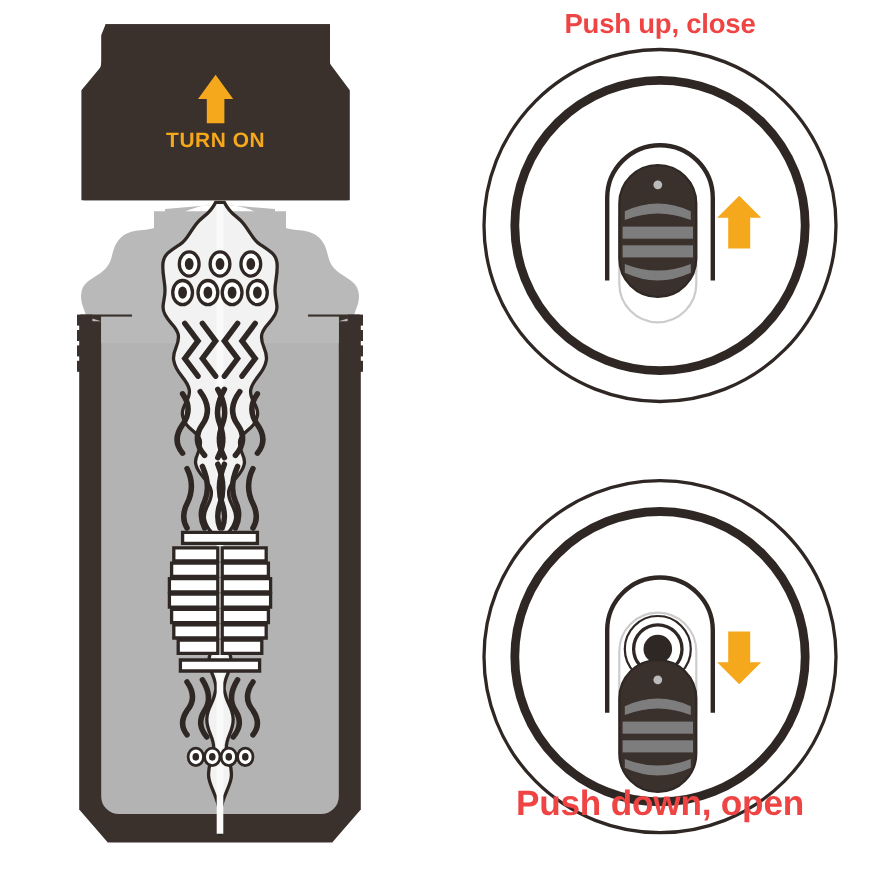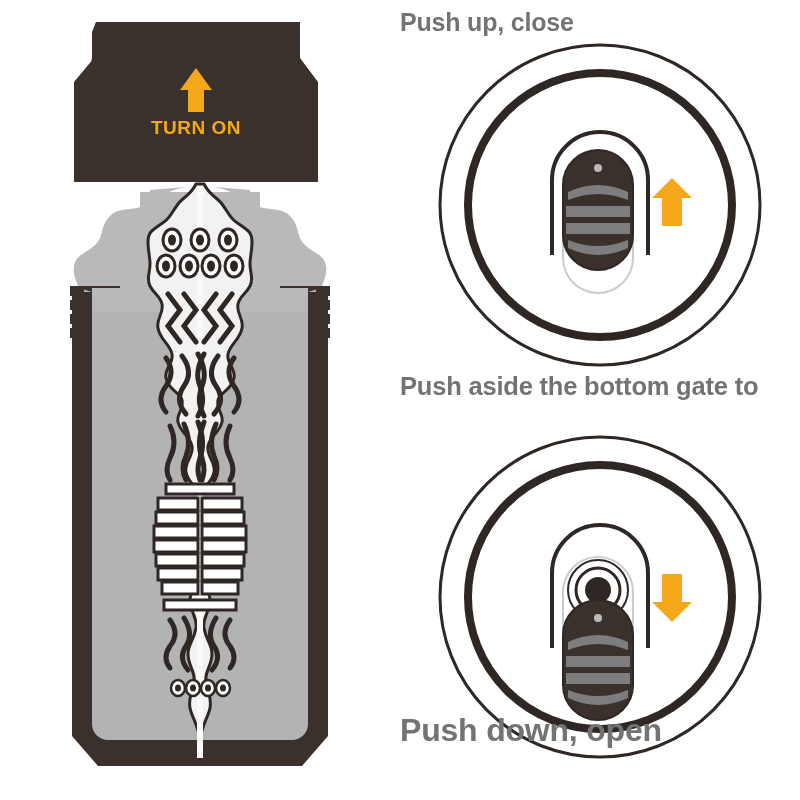--- a/index.html
+++ b/index.html
@@ -28,21 +28,22 @@
     left: 0; top: 0; width: 400px; height: 668px;
   }
   #right-panel {
     left: 400px; top: 0; width: 400px; height: 800px;
   }
   svg { display: block; }
 
   .caption {
     position: absolute;
     width: 400px;
-    color: #737373;
+    text-align: center;
+    color: #ef4444;
     font-weight: bold;
     font-family: "Liberation Sans", "DejaVu Sans", sans-serif;
     letter-spacing: -0.2px;
   }
   #caption-top {
     top: 8px;
     font-size: 25px;
   }
   #caption-middle {
     top: 370px;
@@ -331,19 +332,18 @@
 
         <g>
           <path fill="#f5a81c" d="M272,622 L292,602 L282,602 L282,574 L262,574 L262,602 L252,602 Z"></path>
         </g>
       </g>
     </svg>
 
     <div class="caption" id="caption-top">Push up, close</div>
 
     <div class="caption" id="caption-middle">
-      <span class="cap-line">Push aside the bottom gate to</span>
     </div>
 
     <div class="caption" id="caption-bottom">Push down, open</div>
   </div>
 
 </div>
 
 </body></html>

